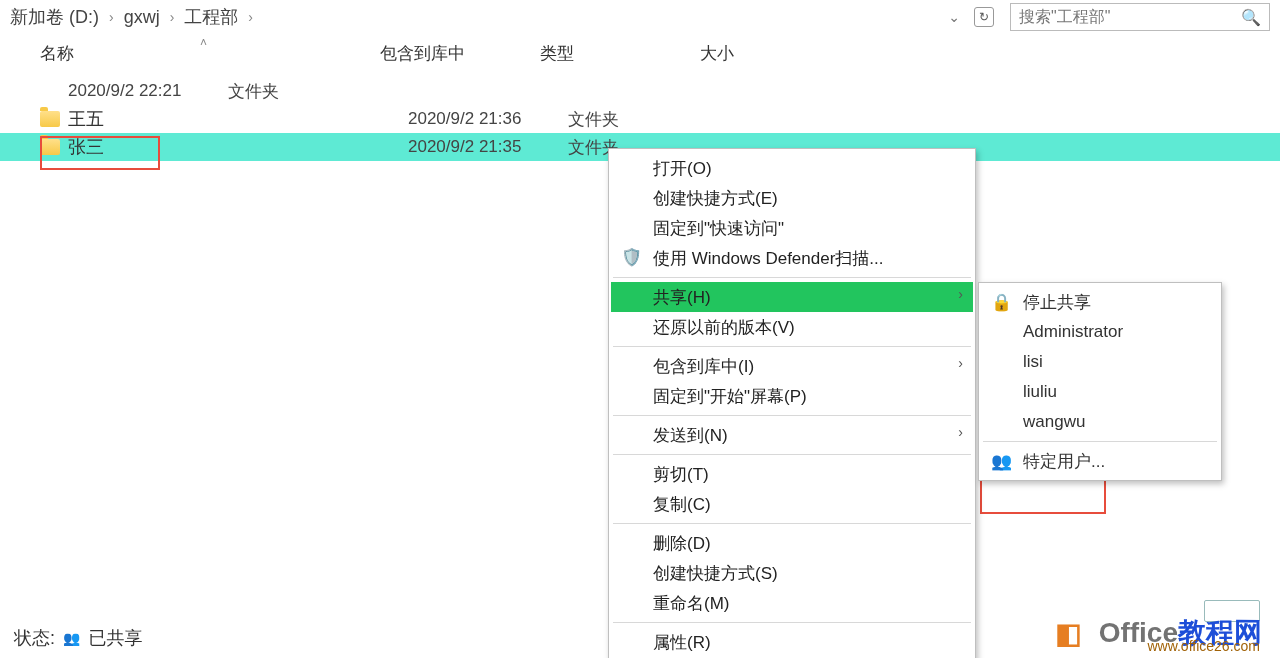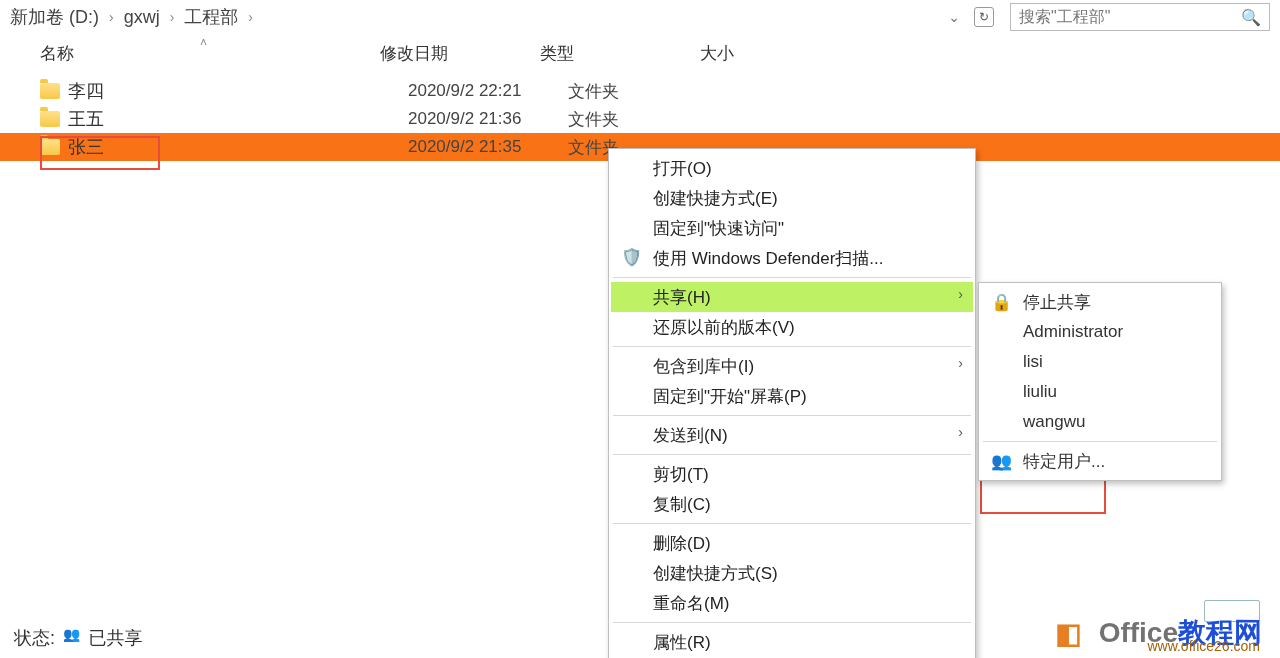--- a/index.html
+++ b/index.html
@@ -18,33 +18,33 @@
     .col-date { width:160px; }
     .col-type { width:160px; }
     .col-size { width:100px; }
     .filelist { padding-top:6px; }
     .row { display:flex; align-items:center; height:28px; padding-left:40px; font-size:18px; }
     .row .fname { width:340px; display:flex; align-items:center; gap:8px; }
     .row .fdate { width:160px; color:#444; font-size:17px;margin-left:28px; }
     .row .ftype { width:160px; color:#444; font-size:17px; }
     .foldericon { width:20px; height:16px; background:linear-gradient(#ffe08a,#f7c948); border-radius:2px; position:relative; }
     .foldericon:before { content:""; position:absolute; top:-4px; left:0; width:8px; height:4px; background:#f7c948; border-radius:2px 2px 0 0; }
-    .row.selected { background:#f97316; }
+    .row.selected { background:#5eead4; }
     .redbox { position:absolute; border:2px solid #e74c3c; pointer-events:none; }
     .ctxmenu { position:absolute; background:#fff; border:1px solid #bfbfbf; box-shadow:2px 3px 6px rgba(0,0,0,.25); padding:4px 2px; font-size:17px; color:#222; }
     .ctxmenu .mi { padding:4px 14px 4px 42px; position:relative; height:30px; display:flex; white-space:nowrap; }
     .ctxmenu .mi .arrow { position:absolute; right:10px; color:#555; font-size:14px; }
     .ctxmenu .mi .micon { position:absolute; left:10px; width:20px; text-align:center; }
-    .ctxmenu .mi.hl { background:#bef264; }
+    .ctxmenu .mi.hl { background:#22c55e; }
     .ctxmenu hr { border:none; border-top:1px solid #d8d8d8; margin:4px 2px; }
     .submenu { position:absolute; background:#fff; border:1px solid #bfbfbf; box-shadow:2px 3px 6px rgba(0,0,0,.25); padding:4px 2px; font-size:17px; }
     .submenu .mi { padding:4px 16px 4px 42px; position:relative; height:30px; display:flex; align-items:center; white-space:nowrap; }
     .submenu .mi .micon { position:absolute; left:10px; width:20px; text-align:center; }
     .submenu hr { border:none; border-top:1px solid #d8d8d8; margin:4px 2px; }
-    .statusbar { position:absolute; left:14px; bottom:8px; display:flex; align-items:flex-start; gap:8px; font-size:18px; color:#333; }
+    .statusbar { position:absolute; left:14px; bottom:8px; display:flex; align-items:center; gap:8px; font-size:18px; color:#333; }
     .watermark { position:absolute; right:18px; bottom:6px; font-size:28px; font-weight:bold; display:flex; align-items:center; gap:6px; }
     .watermark .o { color:#e67e22; }
     .watermark .t1 { color:#737373;margin-left:11px; }
     .watermark .url { font-size:14px; color:#a16207; position:absolute; right:2px; bottom:-2px; font-weight:normal;}
     .cornerbox { position:absolute; right:20px; bottom:36px; width:56px; height:22px; border:1px solid #9bb; border-radius:2px; }
     .small { font-size:14px; color:#5a8; }
   </style>
 </head>
 <body>
 
@@ -63,31 +63,27 @@
     <div class="searchbox">
       <span>搜索"工程部"</span>
       <span class="mag">🔍</span>
     </div>
   </div>
 </div>
 
 <div class="headers">
   <span class="sortarrow">˄</span>
   <div class="col-name">名称</div>
-  <div class="col-date">修改日期</div>
+  <div class="col-date">包含到库中</div>
   <div class="col-type">类型</div>
   <div class="col-size">大小</div>
 </div>
 
 <div class="filelist">
   <div class="row">
-    <div class="fname">
-        <span class="foldericon"></span>
-        <span>李四</span>
-      </div>
     <div class="fdate">2020/9/2 22:21</div>
     <div class="ftype">文件夹</div>
   </div>
   <div class="row">
     <div class="fname">
         <span class="foldericon"></span>
         <span>王五</span>
       </div>
     <div class="fdate">2020/9/2 21:36</div>
     <div class="ftype">文件夹</div>

